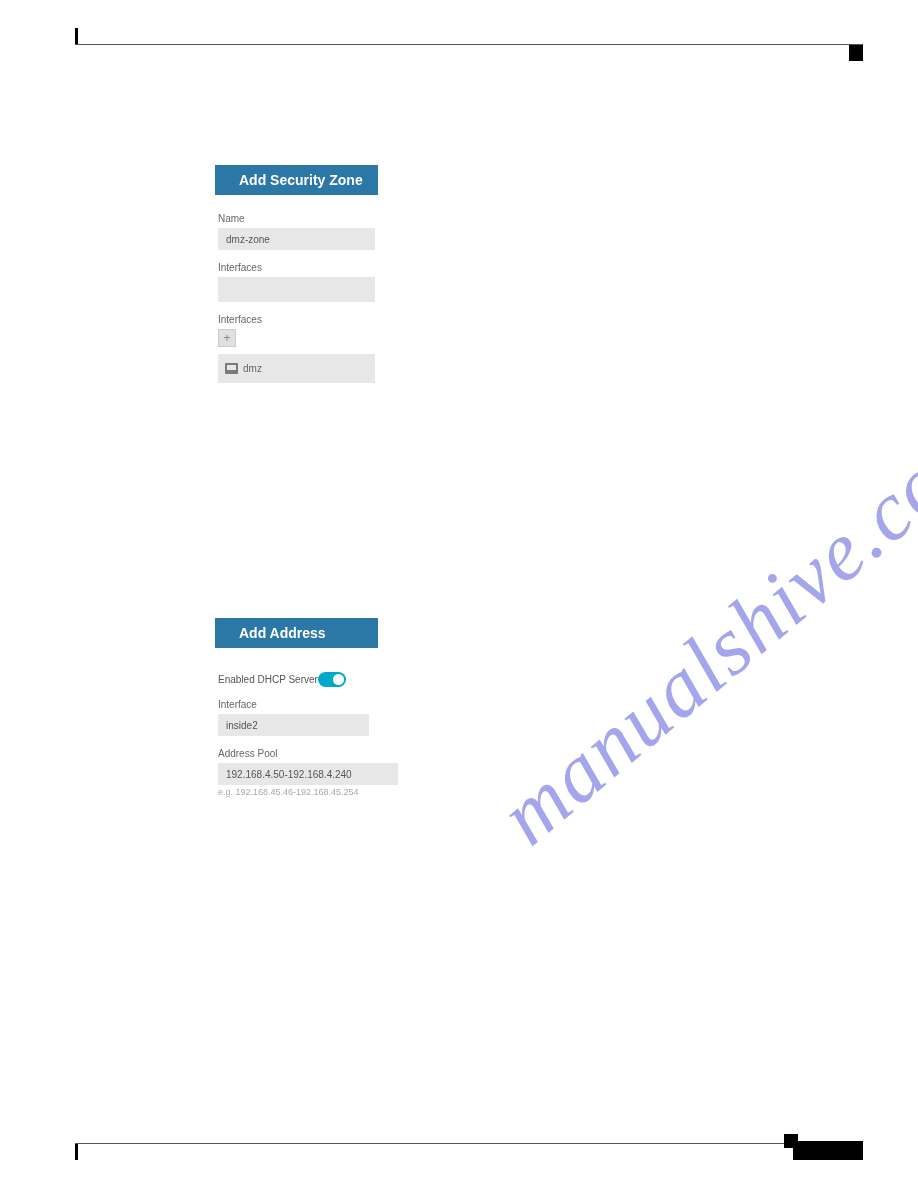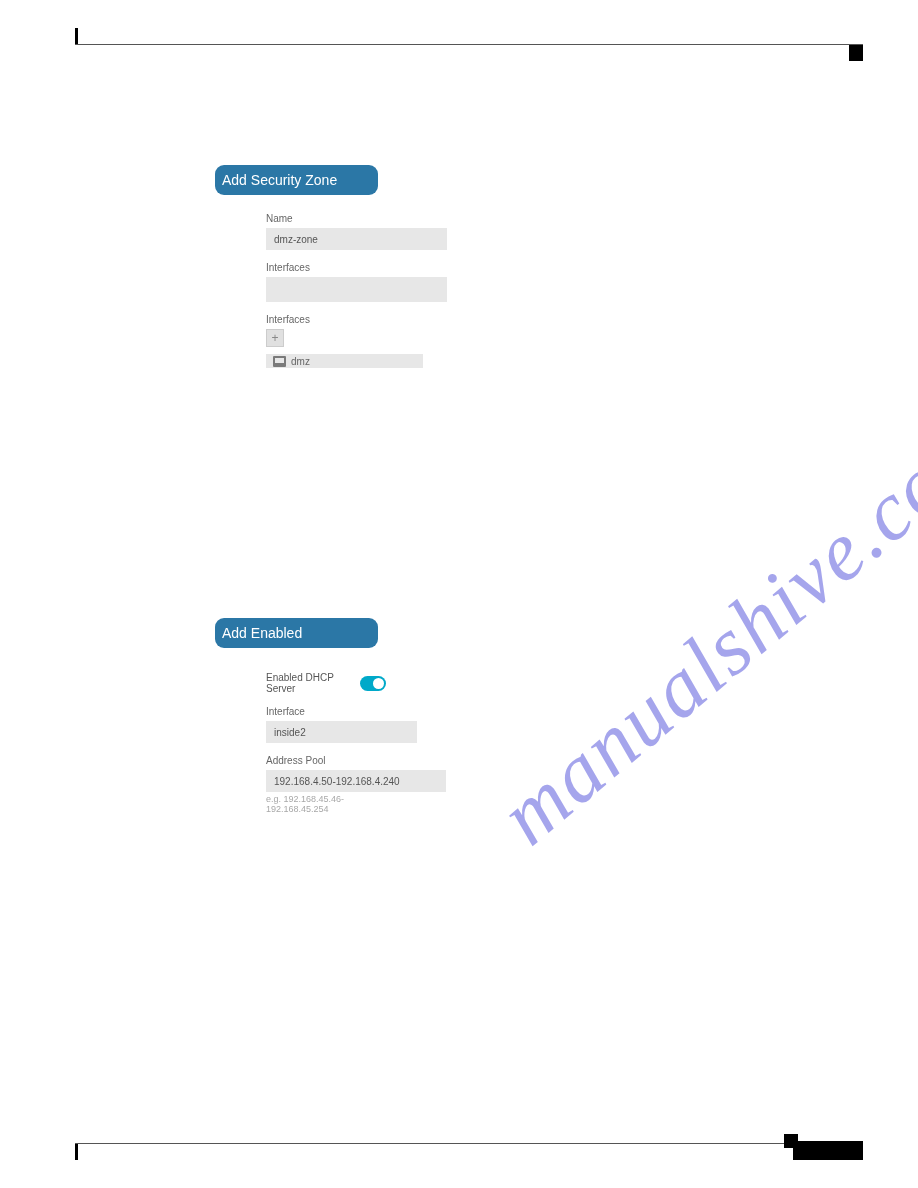--- a/index.html
+++ b/index.html
@@ -76,43 +76,41 @@
     position: absolute;
     left: 215px;
     width: 175px;
   }
   .panel-zone { top: 165px; }
   .panel-server { top: 618px; }
 
   .panel-header {
     width: 163px;
     height: 30px;
-    padding-left: 7px;
+    padding-left: 24px;
     font-size: 14px;
-    font-weight: 400;
+    font-weight: 700;
     color: #fff;
     background: #2b77a6;
     display: flex;
     align-items: center;
-    border-radius: 9px;
   }
 
   .panel-body {
     padding: 6px 4px 12px 3px;
     font-size: 10px;
     color: #555;
-    margin-left: 48px;
   }
   .field-label {
     font-size: 10px;
     color: #666;
     margin: 12px 0 4px 0;
   }
   .text-input {
-    width: 181px;
+    width: 157px;
     height: 22px;
     background: #e7e7e7;
     border: none;
     font-size: 10px;
     color: #555;
     padding: 0 8px;
     outline: none;
   }
   .text-input.tall { height: 25px; }
   .hint {
@@ -128,21 +126,21 @@
     display: flex;
     align-items: center;
     justify-content: center;
     color: #888;
     font-size: 12px;
     line-height: 1;
     margin-top: 2px;
   }
   .iface-row {
     width: 157px;
-    height: 14px;
+    height: 29px;
     background: #e7e7e7;
     display: flex;
     align-items: center;
     gap: 5px;
     padding: 0 7px;
     margin-top: 7px;
     font-size: 10px;
     color: #666;
   }
   .iface-icon {
@@ -227,21 +225,21 @@
         <span>+</span>
       </div>
       <div class="iface-row">
         <span class="iface-icon"></span>
         <span>dmz</span>
       </div>
     </div>
   </div>
 
   <div class="panel panel-server">
-    <div class="panel-header">Add Enabled</div>
+    <div class="panel-header">Add Address</div>
     <div class="panel-body">
       <div class="toggle-row">
         <span class="toggle-label">Enabled DHCP Server</span>
         <div class="toggle">
           <div class="knob"></div>
         </div>
       </div>
 
       <div class="field-label">Interface</div>
       <input class="text-input" style="width: 151px;" value="inside2">

